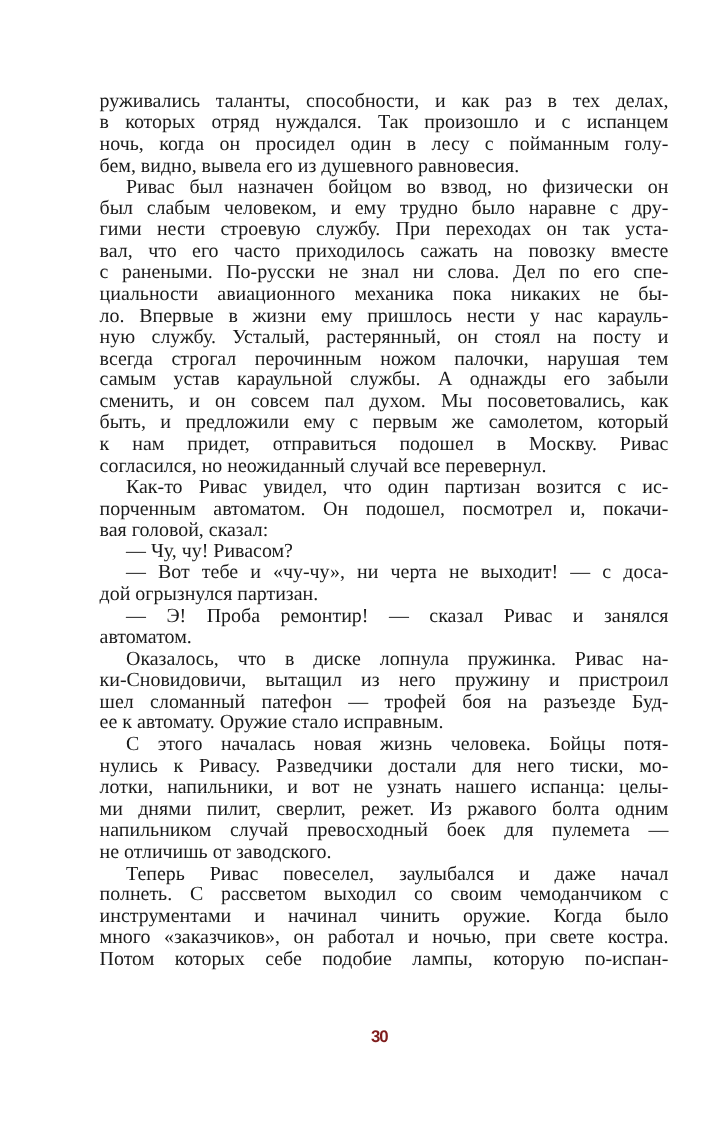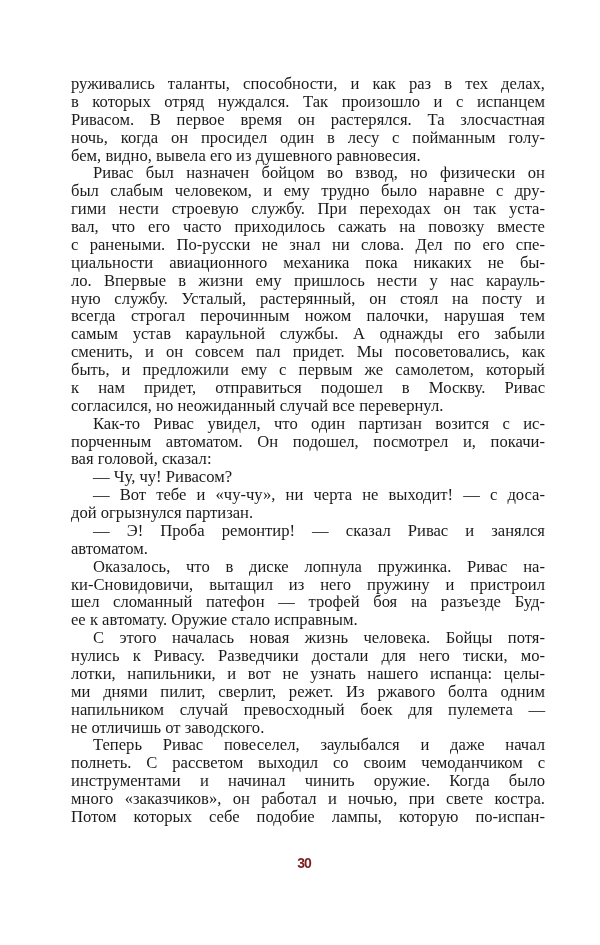--- a/index.html
+++ b/index.html
@@ -8,21 +8,21 @@
       background: #ffffff;
     }
     body {
       width: 600px;
       height: 945px;
       position: relative;
       overflow: hidden;
     }
     .page {
       position: absolute;
-      left: 4px;
+      left: 16px;
       top: 0;
       width: 520px;
       height: 945px;
       background: #ffffff;
     }
     .text-block {
       position: absolute;
       left: 67px;
       top: 75px;
       width: 474px;
@@ -57,34 +57,33 @@
       letter-spacing: -1px;
     }
   </style>
 </head>
 <body>
 
 <div class="page">
   <div class="text-block" id="text-block">
       <span class="line">руживались таланты, способности, и как раз в тех делах,</span>
       <span class="line">в которых отряд нуждался. Так произошло и с испанцем</span>
-      <span class="line">Ривасом. В первое время он растерялся. Та злосчастная</span>
       <span class="line">ночь, когда он просидел один в лесу с пойманным голу-</span>
       <span class="line last">бем, видно, вывела его из душевного равновесия.</span>
       <span class="line indent">Ривас был назначен бойцом во взвод, но физически он</span>
       <span class="line">был слабым человеком, и ему трудно было наравне с дру-</span>
       <span class="line">гими нести строевую службу. При переходах он так уста-</span>
       <span class="line">вал, что его часто приходилось сажать на повозку вместе</span>
       <span class="line">с ранеными. По-русски не знал ни слова. Дел по его спе-</span>
       <span class="line">циальности авиационного механика пока никаких не бы-</span>
       <span class="line">ло. Впервые в жизни ему пришлось нести у нас карауль-</span>
       <span class="line">ную службу. Усталый, растерянный, он стоял на посту и</span>
       <span class="line">всегда строгал перочинным ножом палочки, нарушая тем</span>
       <span class="line">самым устав караульной службы. А однажды его забыли</span>
-      <span class="line">сменить, и он совсем пал придет. Мы посоветовались, как</span>
+      <span class="line">сменить, и он совсем пал духом. Мы посоветовались, как</span>
       <span class="line">быть, и предложили ему с первым же самолетом, который</span>
       <span class="line">к нам придет, отправиться подошел в Москву. Ривас</span>
       <span class="line last">согласился, но неожиданный случай все перевернул.</span>
       <span class="line indent">Как-то Ривас увидел, что один партизан возится с ис-</span>
       <span class="line">порченным автоматом. Он подошел, посмотрел и, покачи-</span>
       <span class="line last">вая головой, сказал:</span>
       <span class="line indent last">— Чу, чу! Ривасом?</span>
       <span class="line indent">— Вот тебе и «чу-чу», ни черта не выходит! — с доса-</span>
       <span class="line last">дой огрызнулся партизан.</span>
       <span class="line indent">— Э! Проба ремонтир! — сказал Ривас и занялся</span>

